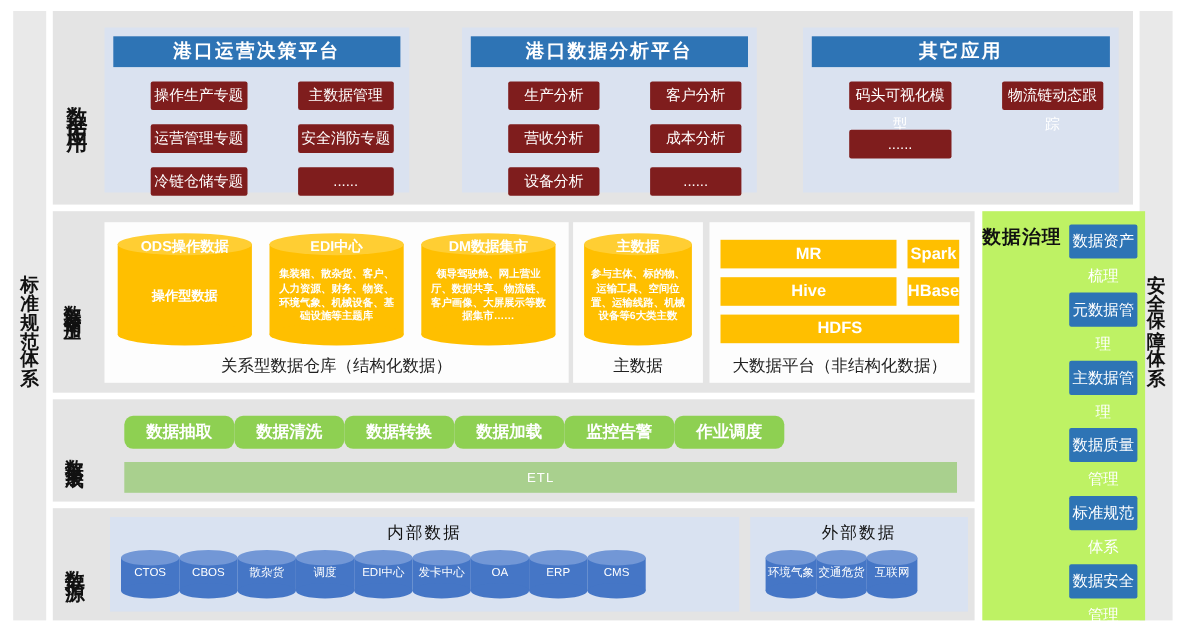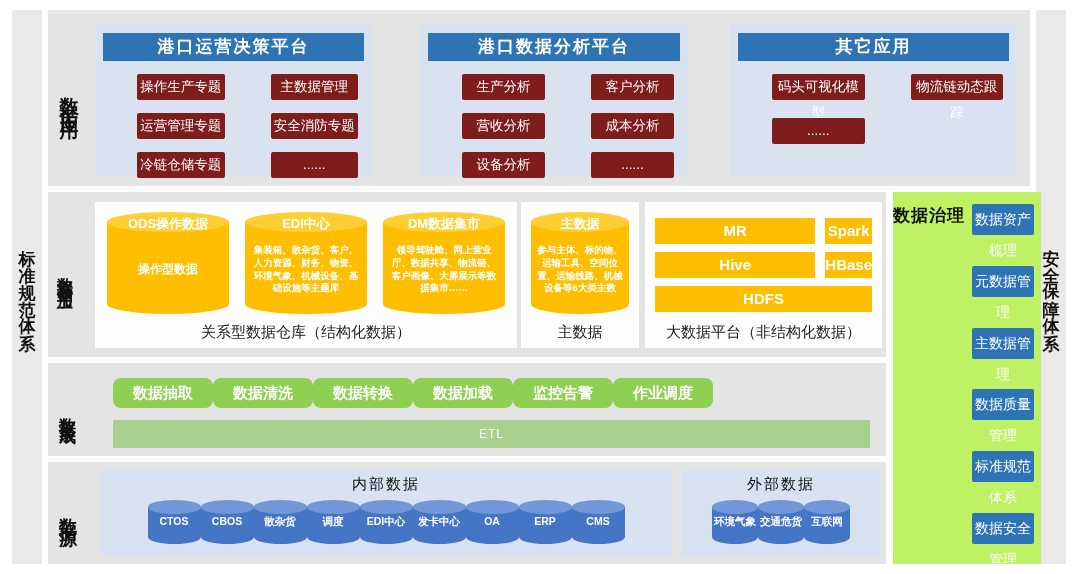--- a/index.html
+++ b/index.html
@@ -80,21 +80,21 @@
     width:100px;height:30px;line-height:30px;background:#8ed052;color:#fff;
     font-size:15px;font-weight:bold;text-align:center;border-radius:8px;
   }
   .etl-bar{
     position:absolute;left:65px;right:16px;top:57px;height:28px;background:#a9d08e;
     display:flex;align-items:center;justify-content:center;color:#fff;font-size:12px;letter-spacing:1px;
   }
   
   .src-panel{position:absolute;top:8px;height:86px;background:#d9e2f1;}
   .src-title{margin-top:5px;text-align:center;font-size:15px;color:#111;letter-spacing:2px;}
-  .src-row{display:flex;justify-content:center;padding:13px 10px 0 10px;font-weight:bold;}
+  .src-row{display:flex;justify-content:flex-start;padding:13px 10px 0 10px;}
   .scyl{position:relative;background:#4576c6;height:30px;width:53px;}
   .scyl::before{content:"";position:absolute;left:0;right:0;top:-7px;height:14px;border-radius:50%;background:#7297d6;z-index:1;}
   .scyl::after{content:"";position:absolute;left:0;right:0;bottom:-7px;height:14px;border-radius:50%;background:#4576c6;}
   .scyl .cylc{
     position:relative;z-index:2;height:100%;display:flex;align-items:center;justify-content:center;
     text-align:center;color:#fff;font-size:10.5px;line-height:1.1;padding:0 2px;
   }
 </style>
 </head>
 <body>

